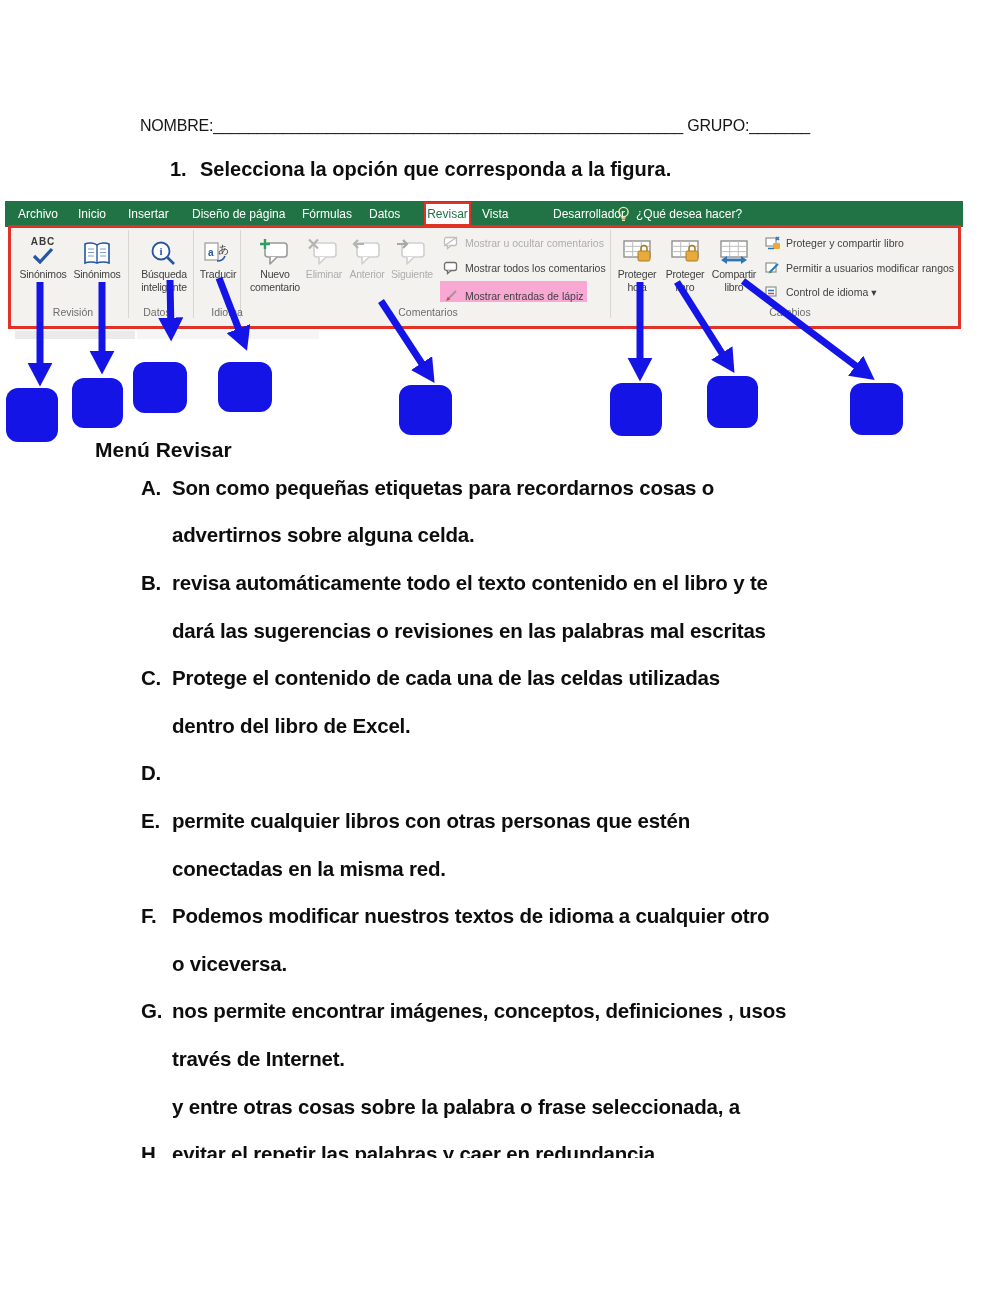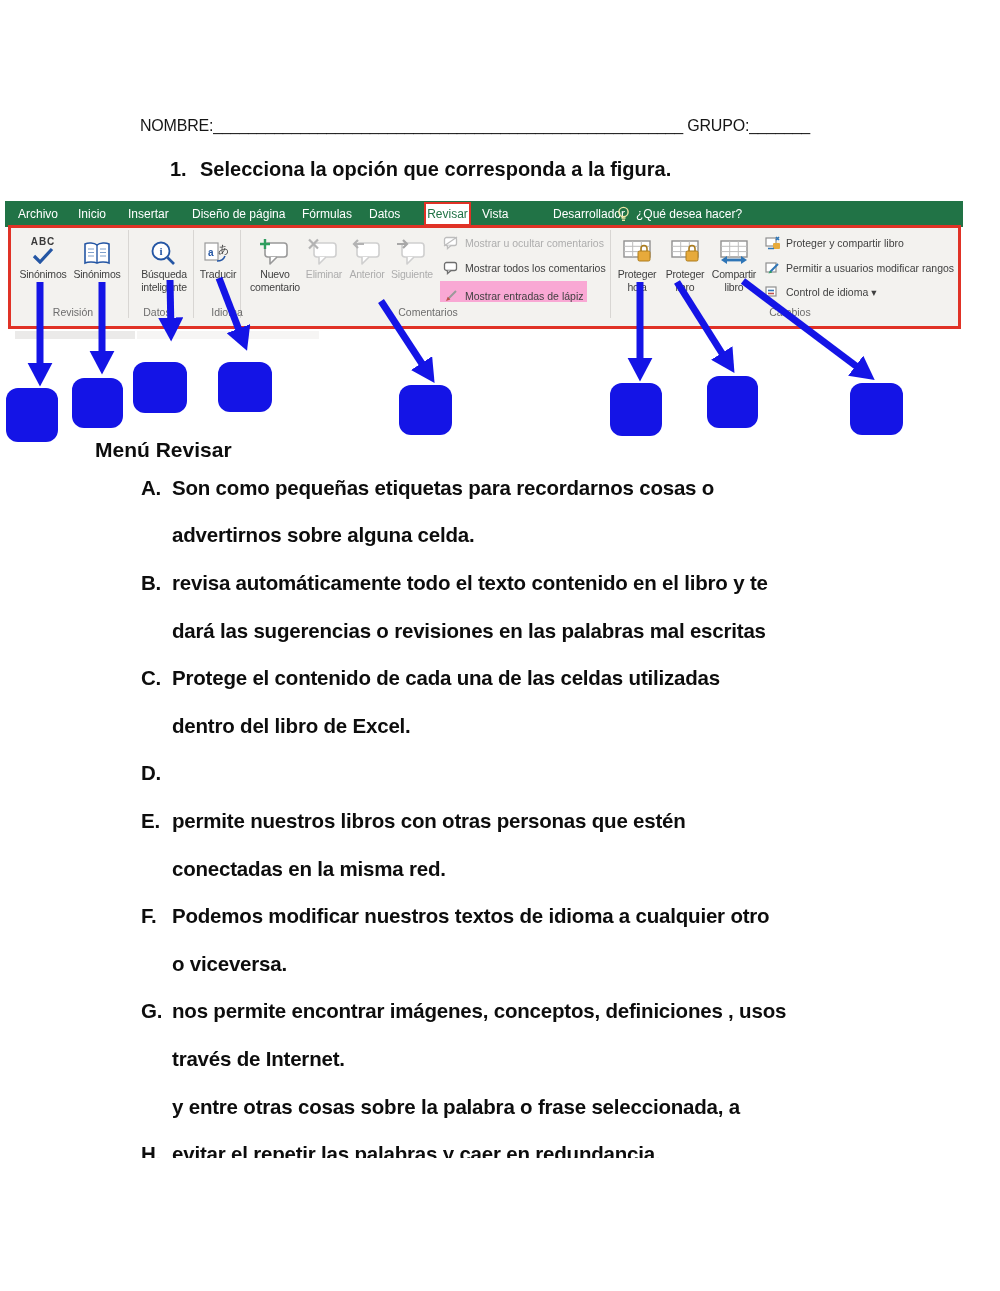--- a/index.html
+++ b/index.html
@@ -332,21 +332,21 @@
       <div class="qline cont">dentro del libro de Excel.</div>
     </div>
     <div>
       <div class="qline">
           <span class="letter">D.</span>
         </div>
     </div>
     <div>
       <div class="qline">
           <span class="letter">E.</span>
-          <span>permite nuestros libros con otras personas que estén</span>
+          <span>permite cualquier libros con otras personas que estén</span>
         </div>
       <div class="qline cont">conectadas en la misma red.</div>
     </div>
     <div>
       <div class="qline">
           <span class="letter">F.</span>
           <span>Podemos modificar nuestros textos de idioma a cualquier otro</span>
         </div>
       <div class="qline cont">o viceversa.</div>
     </div>

